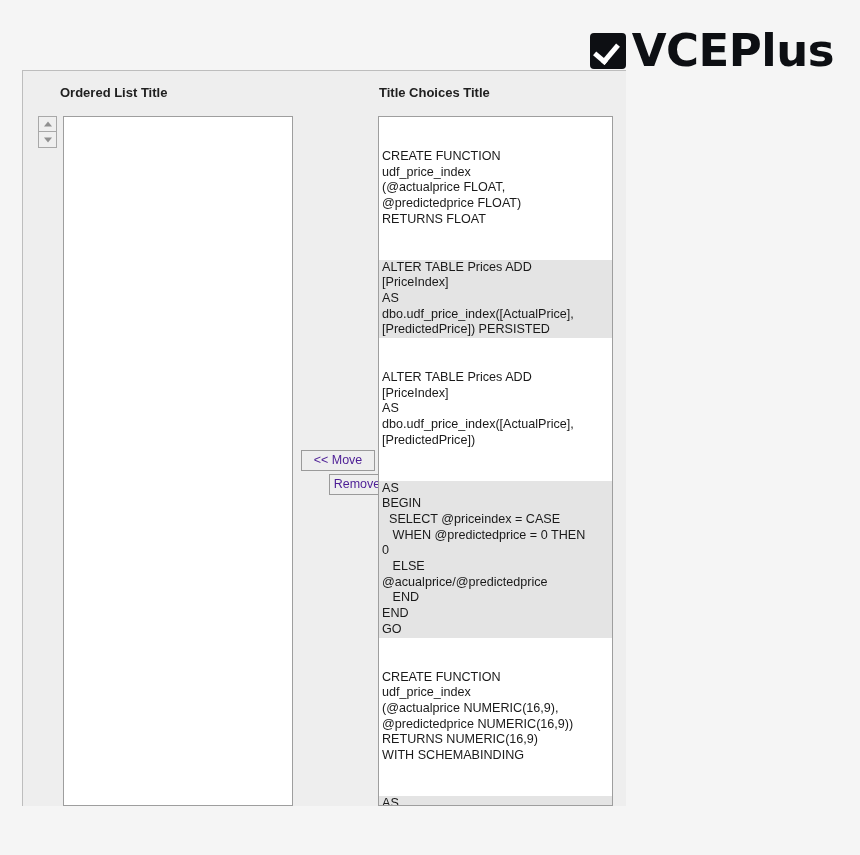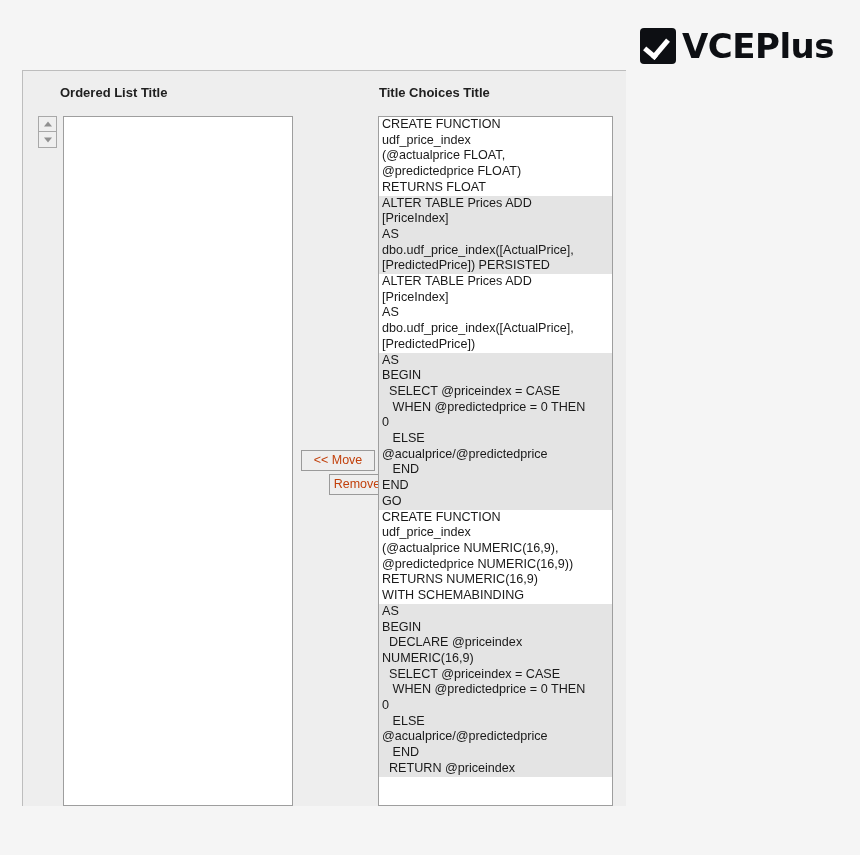--- a/index.html
+++ b/index.html
@@ -39,21 +39,21 @@
     left: 9px;
     top: 6px;
     width: 10px;
     height: 19px;
     border: solid #ffffff;
     border-width: 0 5px 5px 0;
     transform: rotate(40deg);
   }
   #logo-text {
     font-family: "DejaVu Sans", sans-serif;
-    font-size: 34px;
+    font-size: 45px;
     font-weight: bold;
     color: #0d0f13;
     letter-spacing: -0.5px;
     line-height: 1;
     white-space: nowrap;
   }
 
   
   #panel {
     position: absolute;
@@ -131,21 +131,21 @@
   }
   .mid-button {
     display: block;
     width: 74px;
     height: 21px;
     background: #eeeeee;
     border: 1px solid #9a9a9a;
     box-sizing: border-box;
     font-family: "Liberation Sans", sans-serif;
     font-size: 12.5px;
-    color: #c2410c;
+    color: #4c1d95;
     text-align: center;
     line-height: 19px;
     padding: 0;
     white-space: nowrap;
     cursor: pointer;
   }
   .mid-button + .mid-button { margin-top: 3px; margin-left: 28px; }
 
   
   #answer-list-box {
@@ -160,20 +160,21 @@
     overflow: hidden;
   }
   .answer-item {
     font-family: "Liberation Sans", sans-serif;
     font-size: 12.6px;
     line-height: 15.7px;
     color: #1a1a1a;
     padding: 0 2px 0 3px;
     white-space: pre;
     box-sizing: border-box;
+    margin-top: 32px;
   }
   .answer-item.shaded { background: #e4e4e4; }
   .answer-item.plain  { background: #ffffff; }
 
   
   #panel-right-filler {
     position: absolute;
     left: 591px;
     top: 0;
     width: 12px;

